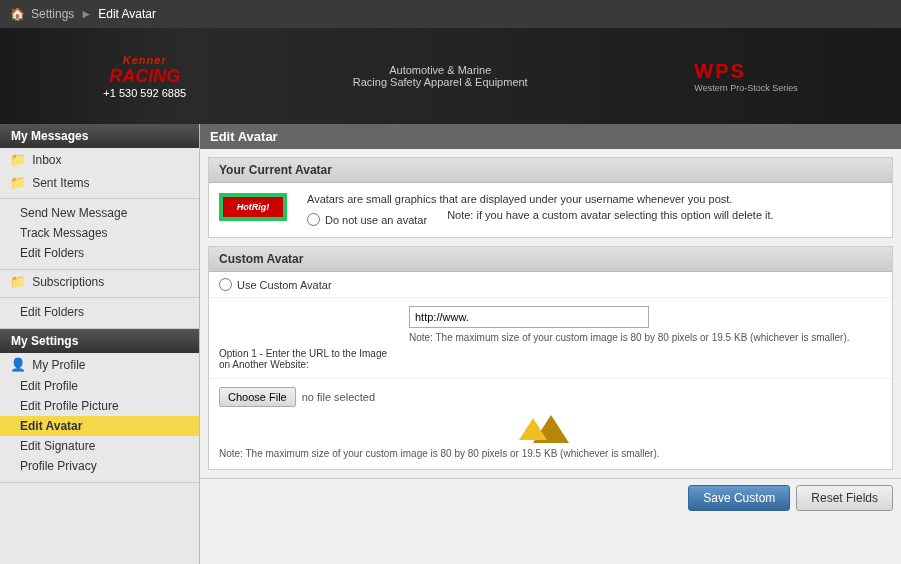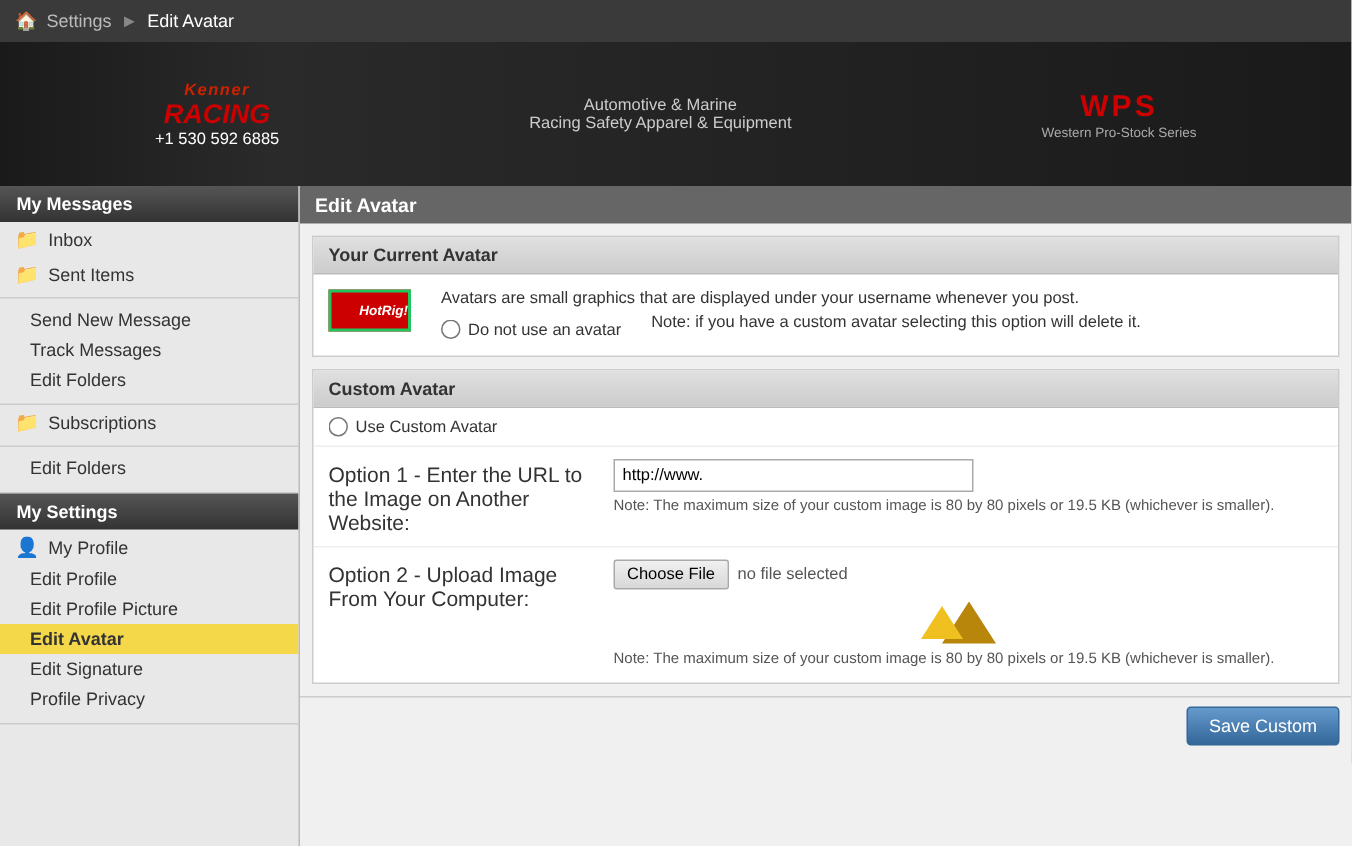--- a/index.html
+++ b/index.html
@@ -105,43 +105,44 @@
     .section-title {
       background: linear-gradient(to bottom, #e0e0e0, #cccccc);
       border-bottom: 1px solid #bbb;
       font-weight: bold;
       font-size: 12px;
       padding: 5px 10px;
       color: #333;
     }
     .section-body { padding: 10px; }
     .avatar-preview {
-      width: 55px;
+      width: 68px;
       height: 28px;
       background: #cc0000;
       display: flex;
       align-items: center;
-      justify-content: flex-end;
+      justify-content: center;
       color: #fff;
       font-size: 8px;
       font-weight: bold;
       margin-bottom: 6px;
-      border: 2px solid #22c55e;
+      border: 4px solid #22c55e;
     }
     .avatar-text { font-size: 11px; color: #333; margin-bottom: 4px; }
     .avatar-note { font-size: 11px; color: #333; }
     .radio-row { display: flex; align-items: center; margin-top: 4px; font-size: 11px; }
     .radio-row input { margin-right: 5px; }
     .option-label {
       width: 190px;
       flex-shrink: 0;
-      font-size: 14px;
+      font-size: 10px;
       color: #333;
       padding-right: 10px;
       padding-top: 2px;
+      margin-top: 40px;
     }
     .option-content { flex: 1; }
     .url-input {
       width: 240px;
       height: 22px;
       border: 1px solid #aaa;
       padding: 2px 5px;
       font-size: 11px;
     }
     .note-text { font-size: 10px; color: #555; margin-top: 3px; line-height: 1.4; }
@@ -211,21 +212,21 @@
   <div class="banner-inner">
     <div style="text-align:center;">
       <div style="color:#cc2200;font-size:11px;font-style:italic;font-weight:bold;letter-spacing:1px;">Kenner</div>
       <div style="color:#cc0000;font-size:18px;font-weight:900;font-style:italic;text-transform:uppercase;">RACING</div>
       <div style="color:#fff;font-size:11px;">+1 530 592 6885</div>
     </div>
     <div style="text-align:center;">
       <div style="color:#ccc;font-size:11px;">Automotive &amp; Marine</div>
       <div style="color:#ccc;font-size:11px;">Racing Safety Apparel &amp; Equipment</div>
     </div>
-    <div style="text-align:center;">
+    <div style="text-align:left;">
       <div style="color:#cc0000;font-size:20px;font-weight:900;letter-spacing:2px;">WPS</div>
       <div style="color:#aaa;font-size:9px;">Western Pro-Stock Series</div>
     </div>
   </div>
 </div>
 
 <div class="main-layout">
 
   <div class="sidebar">
 
@@ -305,37 +306,37 @@
 
       <div style="display:flex;align-items:flex-start;padding:8px 10px;border-bottom:1px solid #eee;">
         <div class="option-label">Option 1 - Enter the URL to the Image on Another Website:</div>
         <div class="option-content">
           <input type="text" class="url-input" value="http://www." style="">
           <div class="note-text">Note: The maximum size of your custom image is 80 by 80 pixels or 19.5 KB (whichever is smaller).</div>
         </div>
       </div>
 
       <div style="display:flex;align-items:flex-start;padding:8px 10px;">
-        <div class="option-label">Option 2 - Upload Image From Your Computer:</div>
         <div class="option-content">
           <div class="file-input-row">
             <button class="choose-file-btn">Choose File</button>
             <span class="no-file-text">no file selected</span>
           </div>
 
           <div class="arrow-container">
             <div style="position:relative;display:inline-block;margin-top:4px;">
               <div style="width:0;height:0;border-left:18px solid transparent;border-right:18px solid transparent;border-bottom:28px solid #b8860b;"></div>
               <div style="position:absolute;top:3px;left:-14px;width:0;height:0;border-left:14px solid transparent;border-right:14px solid transparent;border-bottom:22px solid #f0c020;"></div>
             </div>
           </div>
           <div class="note-text">Note: The maximum size of your custom image is 80 by 80 pixels or 19.5 KB (whichever is smaller).</div>
         </div>
       </div>
     </div>
 
     <div class="action-bar">
       <button class="action-btn save-btn">Save Custom</button>
+      <button class="action-btn reset-btn">Reset Fields</button>
     </div>
 
   </div>
 
 </div>
 
 </body></html>

